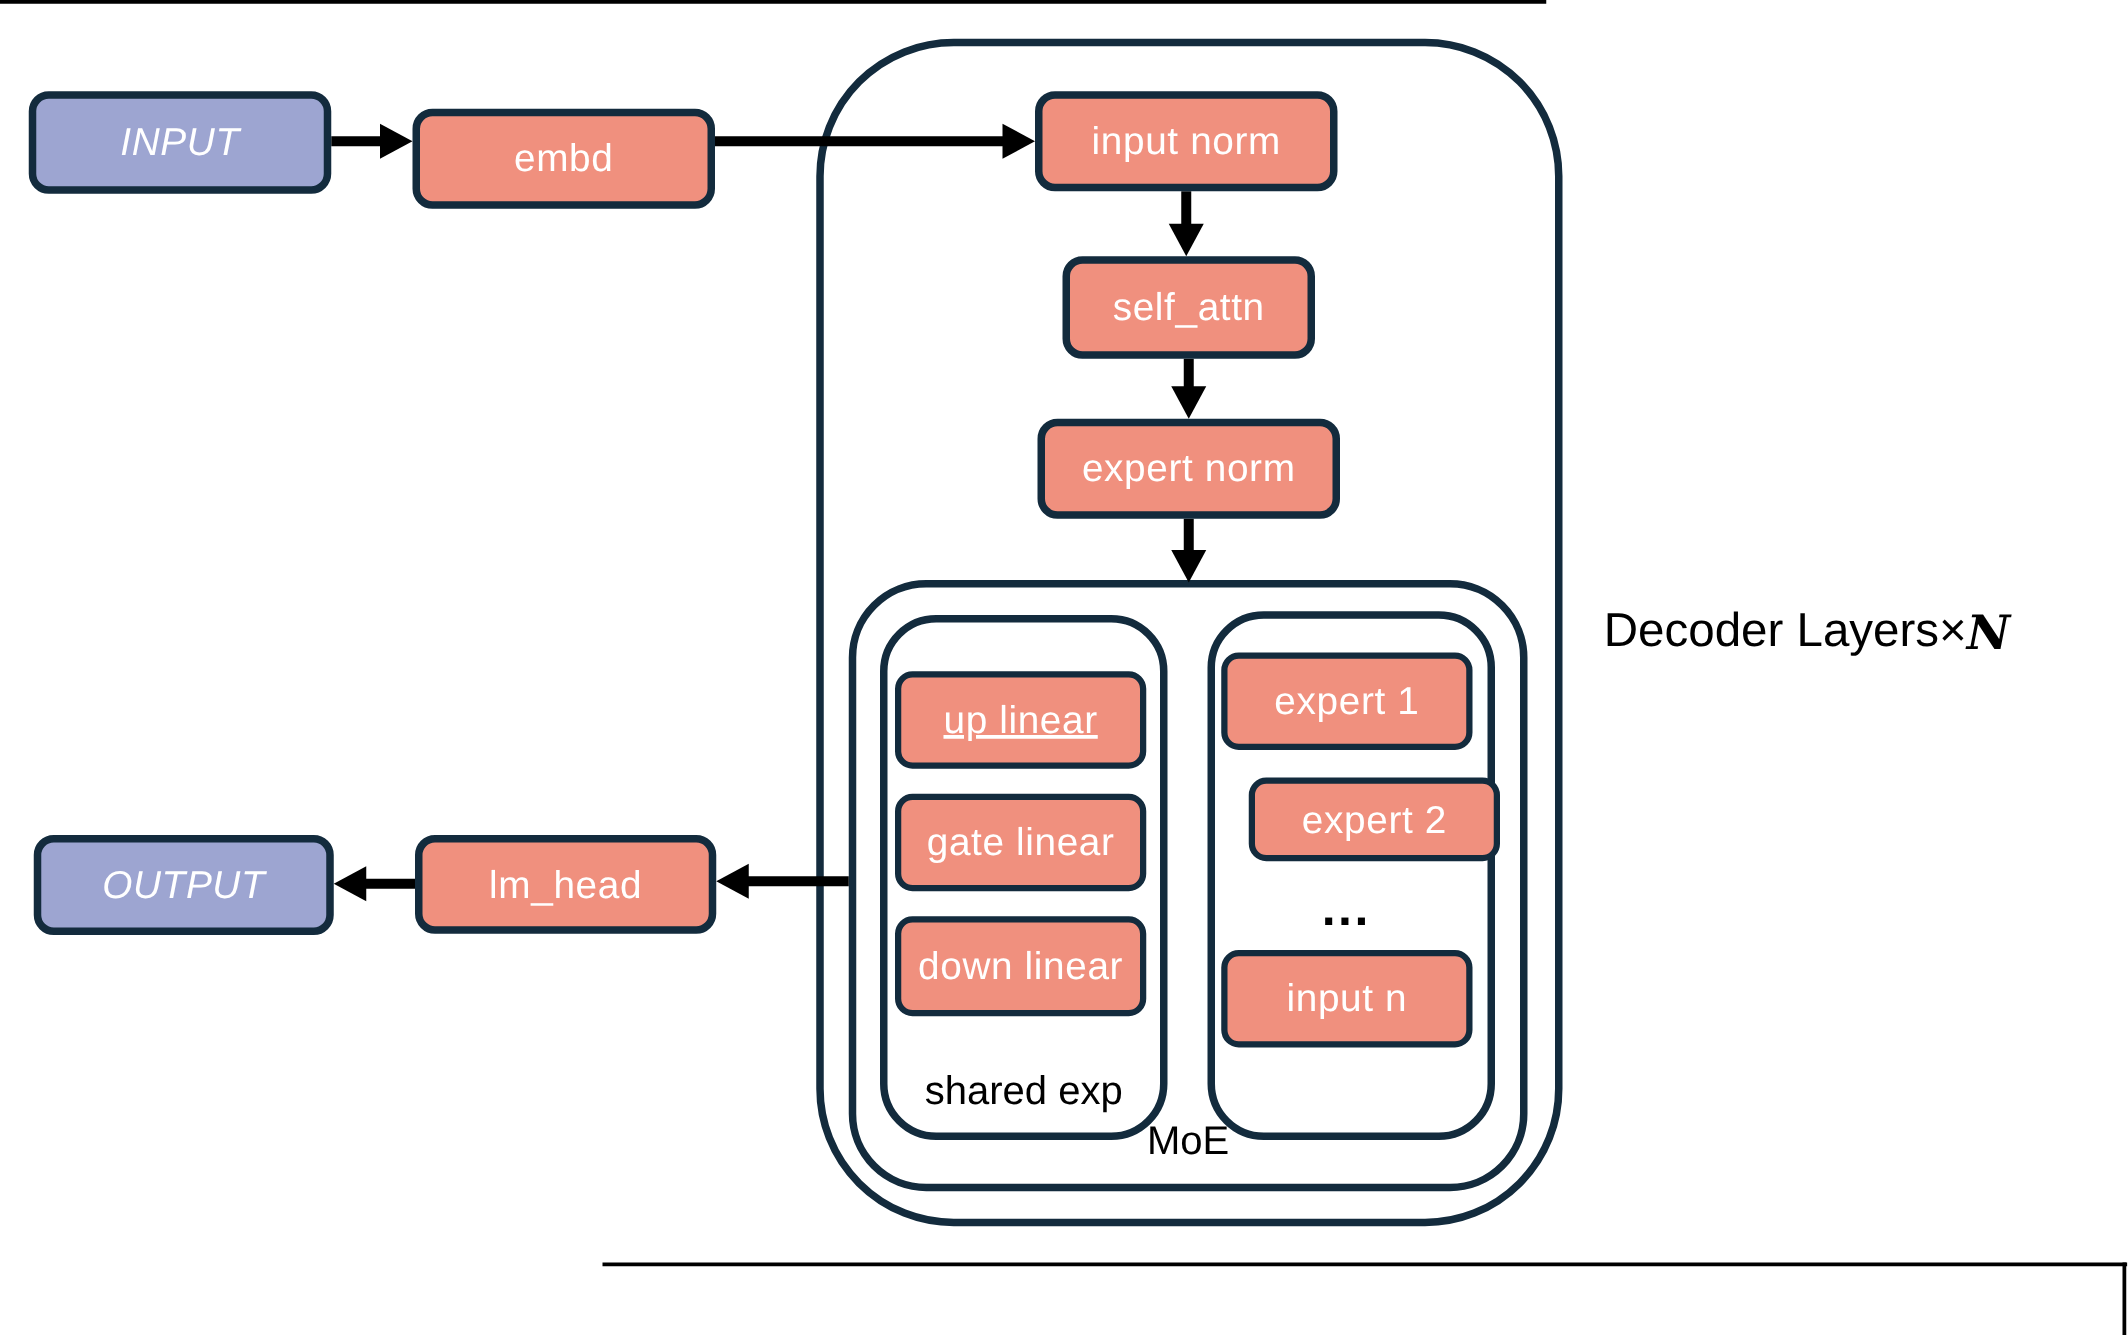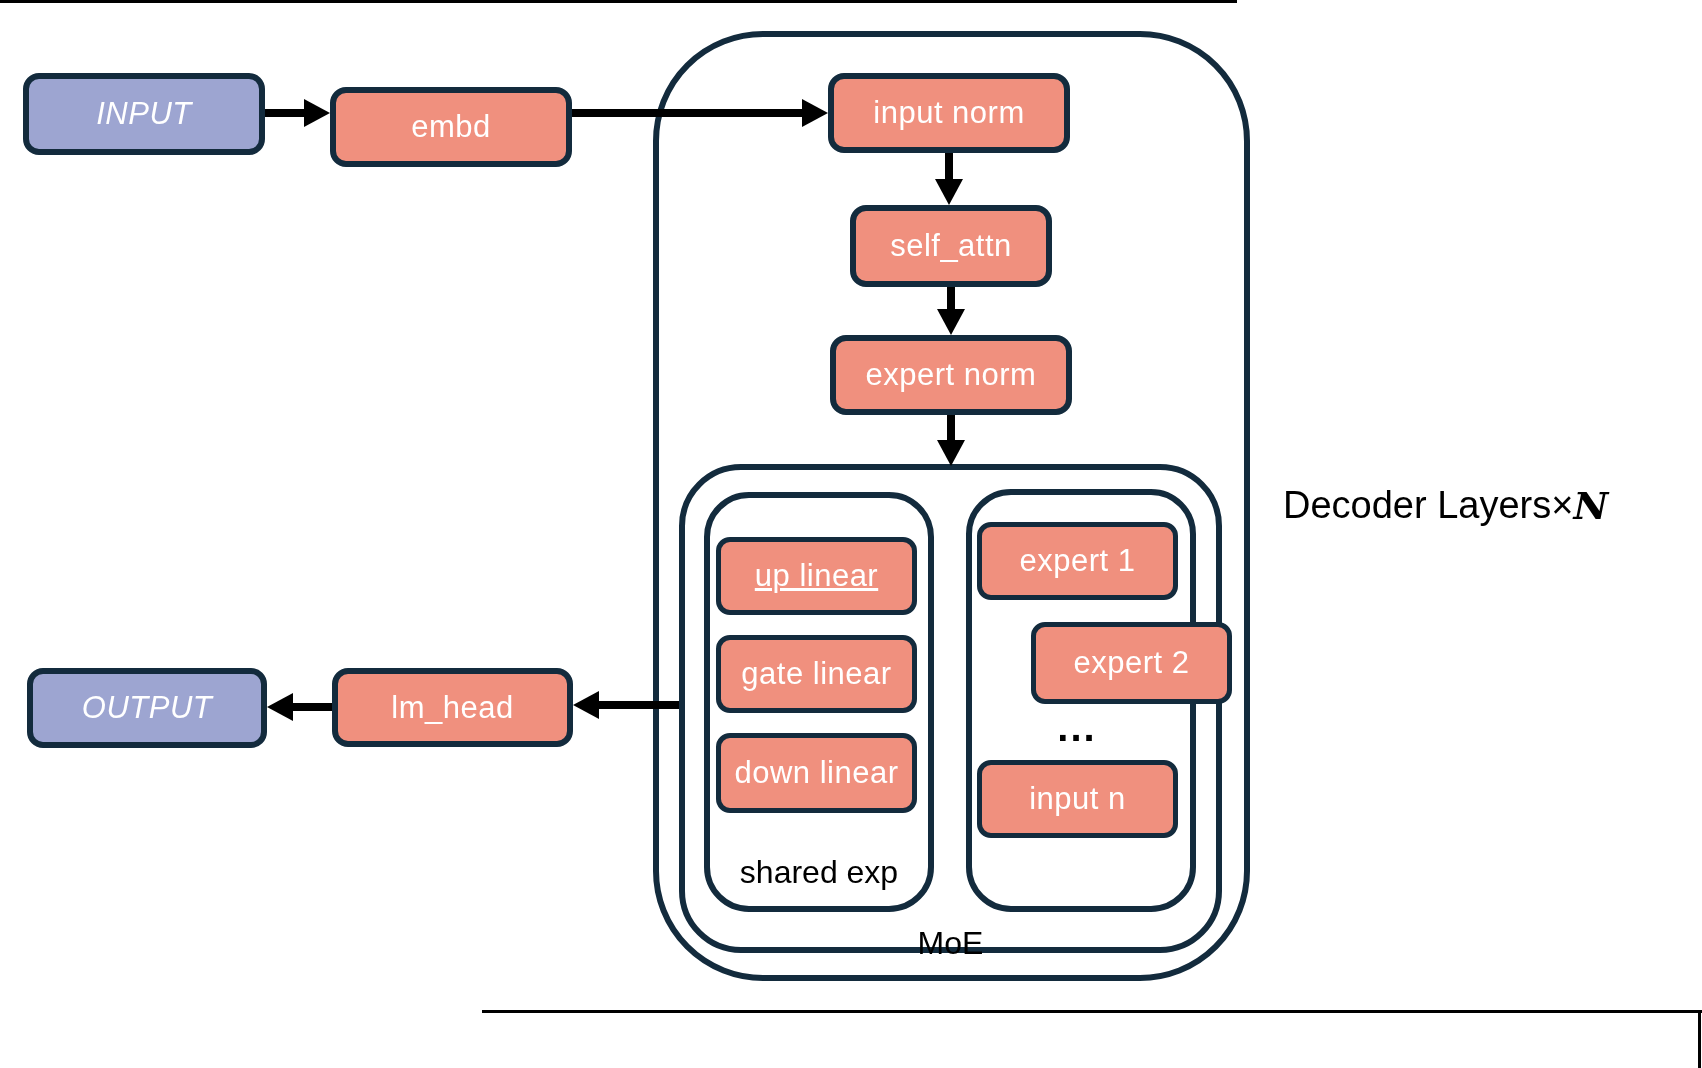--- a/index.html
+++ b/index.html
@@ -72,25 +72,25 @@
   <div class="node salmon" style="left:828px;top:73px;width:242px;height:80px;">input norm</div>
   <div class="node salmon" style="left:850px;top:205px;width:202px;height:82px;">self_attn</div>
   <div class="node salmon" style="left:830px;top:335px;width:242px;height:80px;">expert norm</div>
 
   <div class="node salmon inner" style="left:716px;top:537px;width:201px;height:78px;text-decoration:underline;">up linear</div>
   <div class="node salmon inner" style="left:716px;top:635px;width:201px;height:78px;">gate linear</div>
   <div class="node salmon inner" style="left:716px;top:733px;width:201px;height:80px;">down linear</div>
   <div class="lbl" style="left:704px;top:852px;width:230px;height:40px;">shared exp</div>
 
   <div class="node salmon inner" style="left:977px;top:522px;width:201px;height:78px;">expert 1</div>
-  <div class="node salmon inner" style="left:1031px;top:622px;width:201px;height:82px;">expert 2</div>
+  <div class="node salmon inner" style="left:999px;top:622px;width:201px;height:67px;">expert 2</div>
   <div class="ellipsis" style="left:1037px;top:702px;width:80px;height:50px;">...</div>
   <div class="node salmon inner" style="left:977px;top:760px;width:201px;height:78px;">input n</div>
 
-  <div class="lbl" style="left:679px;top:923px;width:543px;height:40px;">MoE</div>
+  <div class="lbl" style="left:679px;top:892px;width:543px;height:40px;">MoE</div>
 
   <div class="declabel" style="left:1283px;top:480px;height:50px;">
     <span>Decoder Layers×</span>
       <span class="nvar">N</span>
   </div>
 
   <div class="node purple" style="left:27px;top:668px;width:240px;height:80px;">OUTPUT</div>
   <div class="node salmon" style="left:332px;top:668px;width:241px;height:79px;">lm_head</div>
 
   <div class="edge" style="left:0;top:0;width:1237px;height:3px;"></div>

